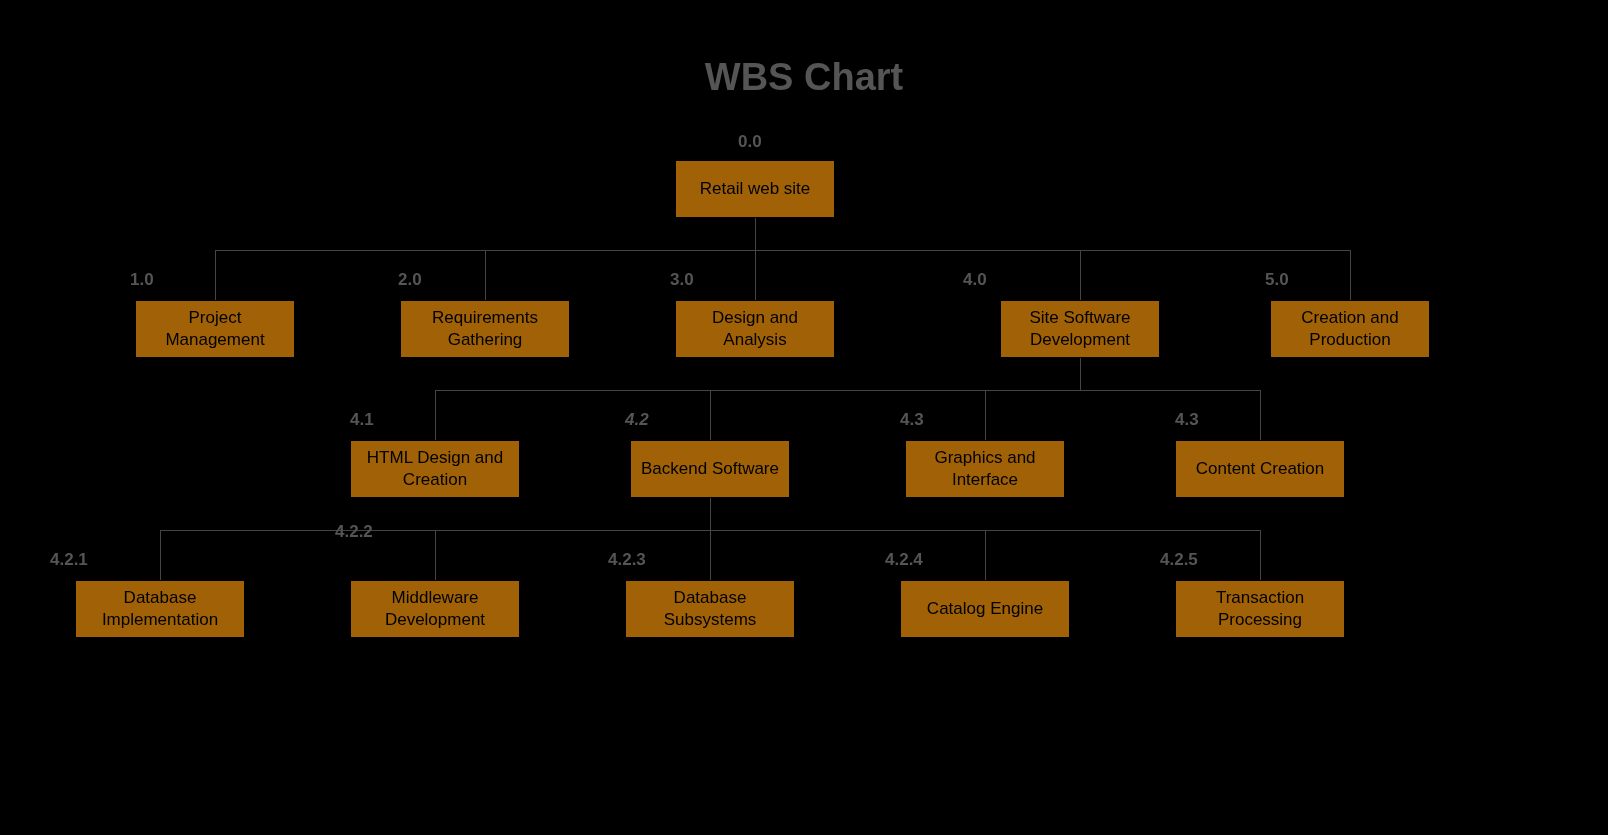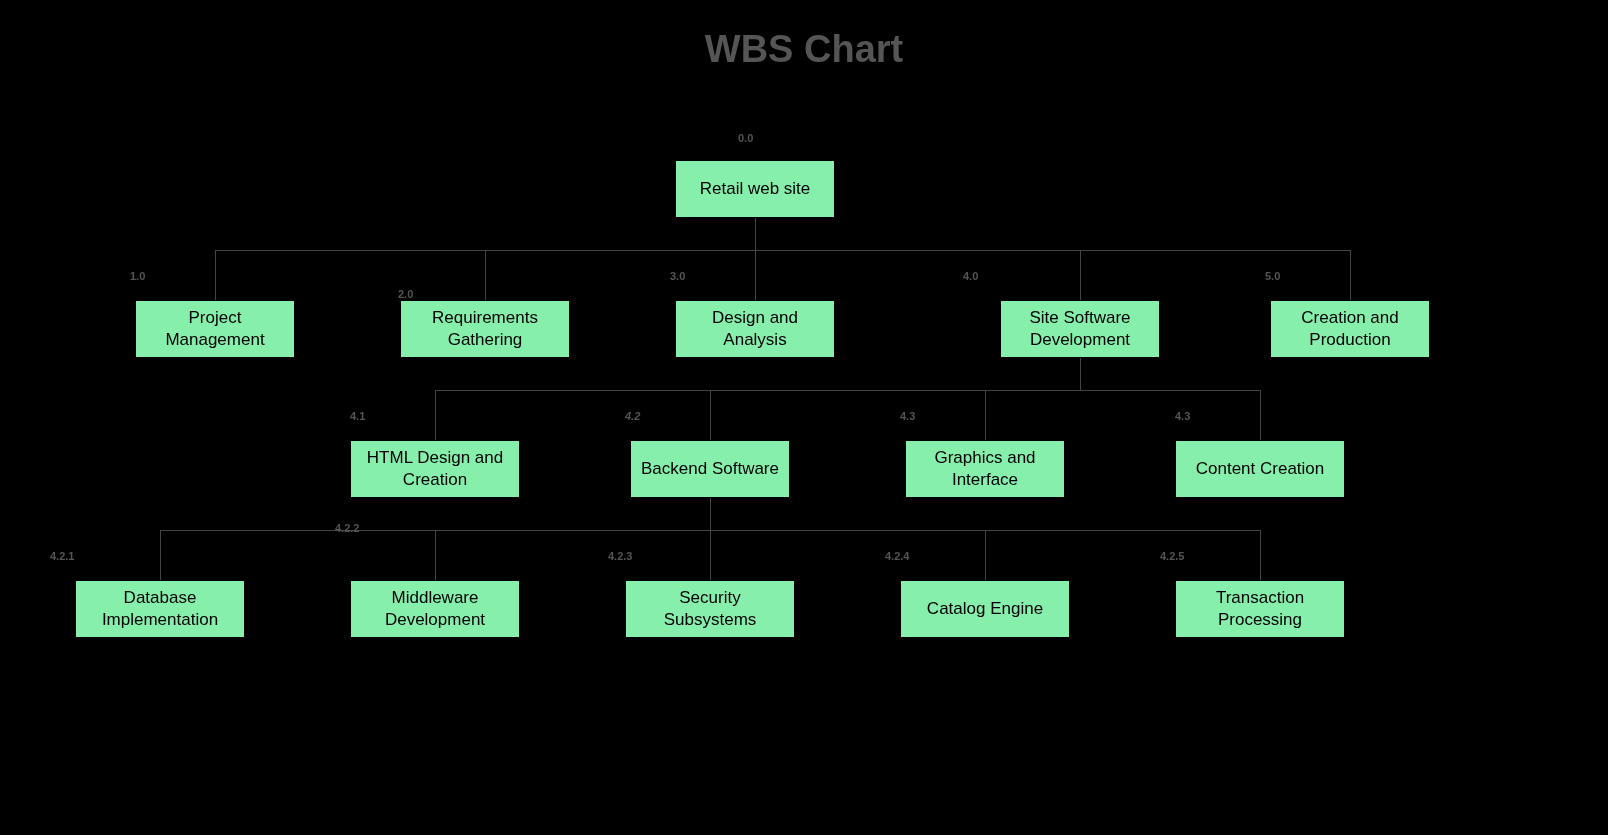--- a/index.html
+++ b/index.html
@@ -12,39 +12,39 @@
       font-family: Verdana, Geneva, sans-serif;
       width: 1608px;
       height: 835px;
       position: relative;
     }
     .title {
       color: #555;
       font-size: 38px;
       font-weight: bold;
       text-align: center;
-      padding-top: 28px;
+      padding-top: 56px;
     }
     .node {
       position: absolute;
-      background: #86efac;
+      background: #a16207;
       border: 1px solid #000;
       display: flex;
       align-items: center;
       justify-content: center;
       text-align: center;
       font-size: 17px;
       color: #000;
       padding: 4px 8px;
       line-height: 1.3;
     }
     .code {
       position: absolute;
       color: #555;
-      font-size: 11px;
+      font-size: 17px;
       font-weight: bold;
     }
     .line {
       position: absolute;
       background: #444;
     }
     .hline {
       height: 1px;
     }
     .vline {
@@ -63,21 +63,21 @@
 <div class="line hline" style="left:215px; top:250px; width:1135px;"></div>
 <div class="line vline" style="left:215px; top:250px; height:50px;"></div>
 <div class="line vline" style="left:485px; top:250px; height:50px;"></div>
 <div class="line vline" style="left:755px; top:250px; height:50px;"></div>
 <div class="line vline" style="left:1080px; top:250px; height:50px;"></div>
 <div class="line vline" style="left:1350px; top:250px; height:50px;"></div>
 
 <div class="code" style="left:130px; top:270px;">1.0</div>
 <div class="node" style="left:135px; top:300px; width:160px; height:58px;text-align:center;">Project Management</div>
 
-<div class="code" style="left:398px; top:288px;">2.0</div>
+<div class="code" style="left:398px; top:270px;">2.0</div>
 <div class="node" style="left:400px; top:300px; width:170px; height:58px;">Requirements Gathering</div>
 
 <div class="code" style="left:670px; top:270px;">3.0</div>
 <div class="node" style="left:675px; top:300px; width:160px; height:58px;">Design and Analysis</div>
 
 <div class="code" style="left:963px; top:270px;">4.0</div>
 <div class="node" style="left:1000px; top:300px; width:160px; height:58px;">Site Software Development</div>
 
 <div class="code" style="left:1265px; top:270px;">5.0</div>
 <div class="node" style="left:1270px; top:300px; width:160px; height:58px;">Creation and Production</div>
@@ -109,19 +109,19 @@
 <div class="line vline" style="left:985px; top:530px; height:50px;"></div>
 <div class="line vline" style="left:1260px; top:530px; height:50px;"></div>
 
 <div class="code" style="left:50px; top:550px;">4.2.1</div>
 <div class="node" style="left:75px; top:580px; width:170px; height:58px;">Database Implementation</div>
 
 <div class="code" style="left:335px; top:522px;">4.2.2</div>
 <div class="node" style="left:350px; top:580px; width:170px; height:58px;">Middleware Development</div>
 
 <div class="code" style="left:608px; top:550px;">4.2.3</div>
-<div class="node" style="left:625px; top:580px; width:170px; height:58px;">Security Subsystems</div>
+<div class="node" style="left:625px; top:580px; width:170px; height:58px;">Database Subsystems</div>
 
 <div class="code" style="left:885px; top:550px;text-align:right;">4.2.4</div>
 <div class="node" style="left:900px; top:580px; width:170px; height:58px;">Catalog Engine</div>
 
 <div class="code" style="left:1160px; top:550px;">4.2.5</div>
 <div class="node" style="left:1175px; top:580px; width:170px; height:58px;">Transaction Processing</div>
 
 </body></html>

